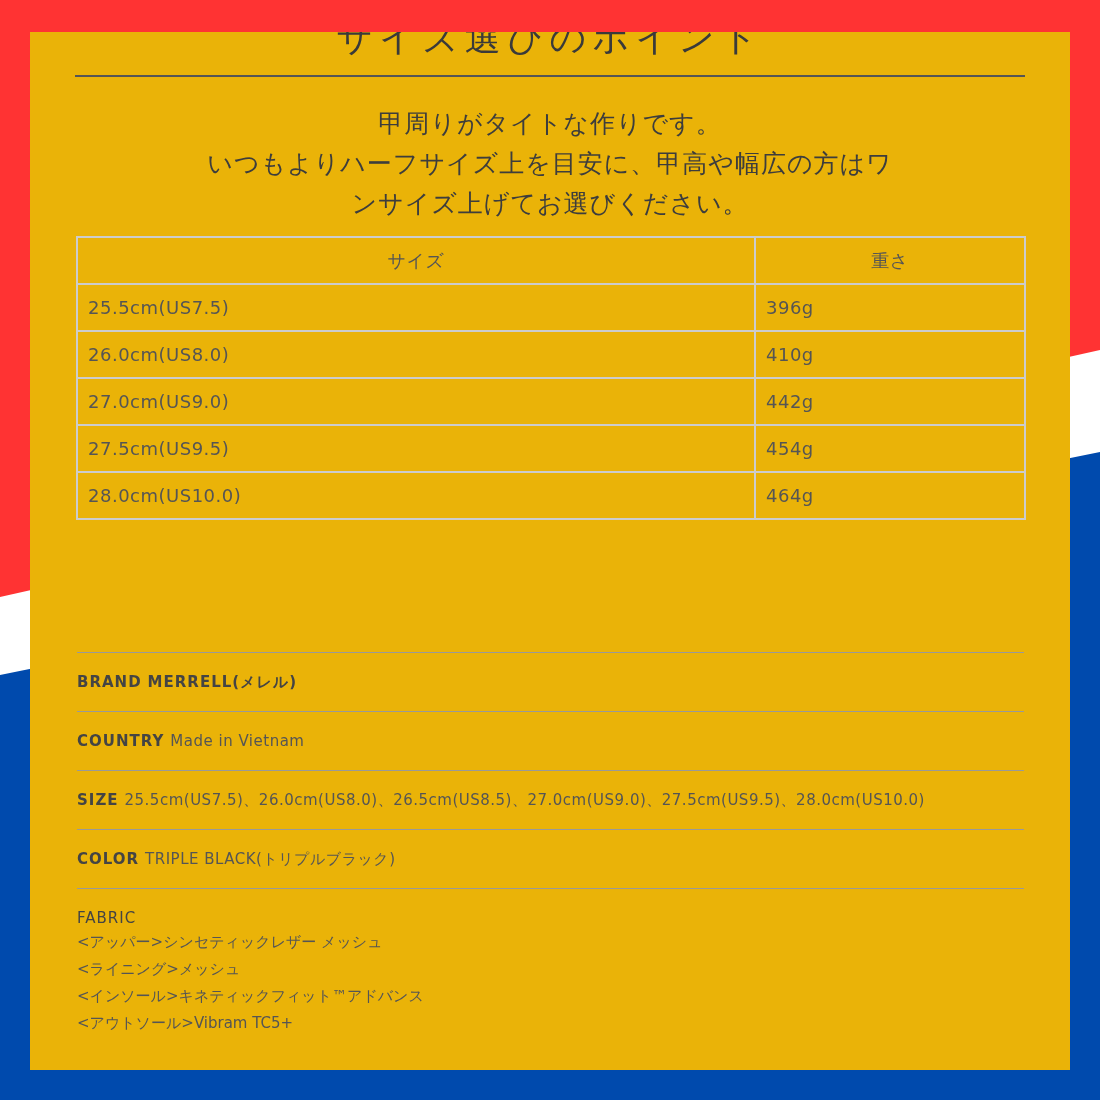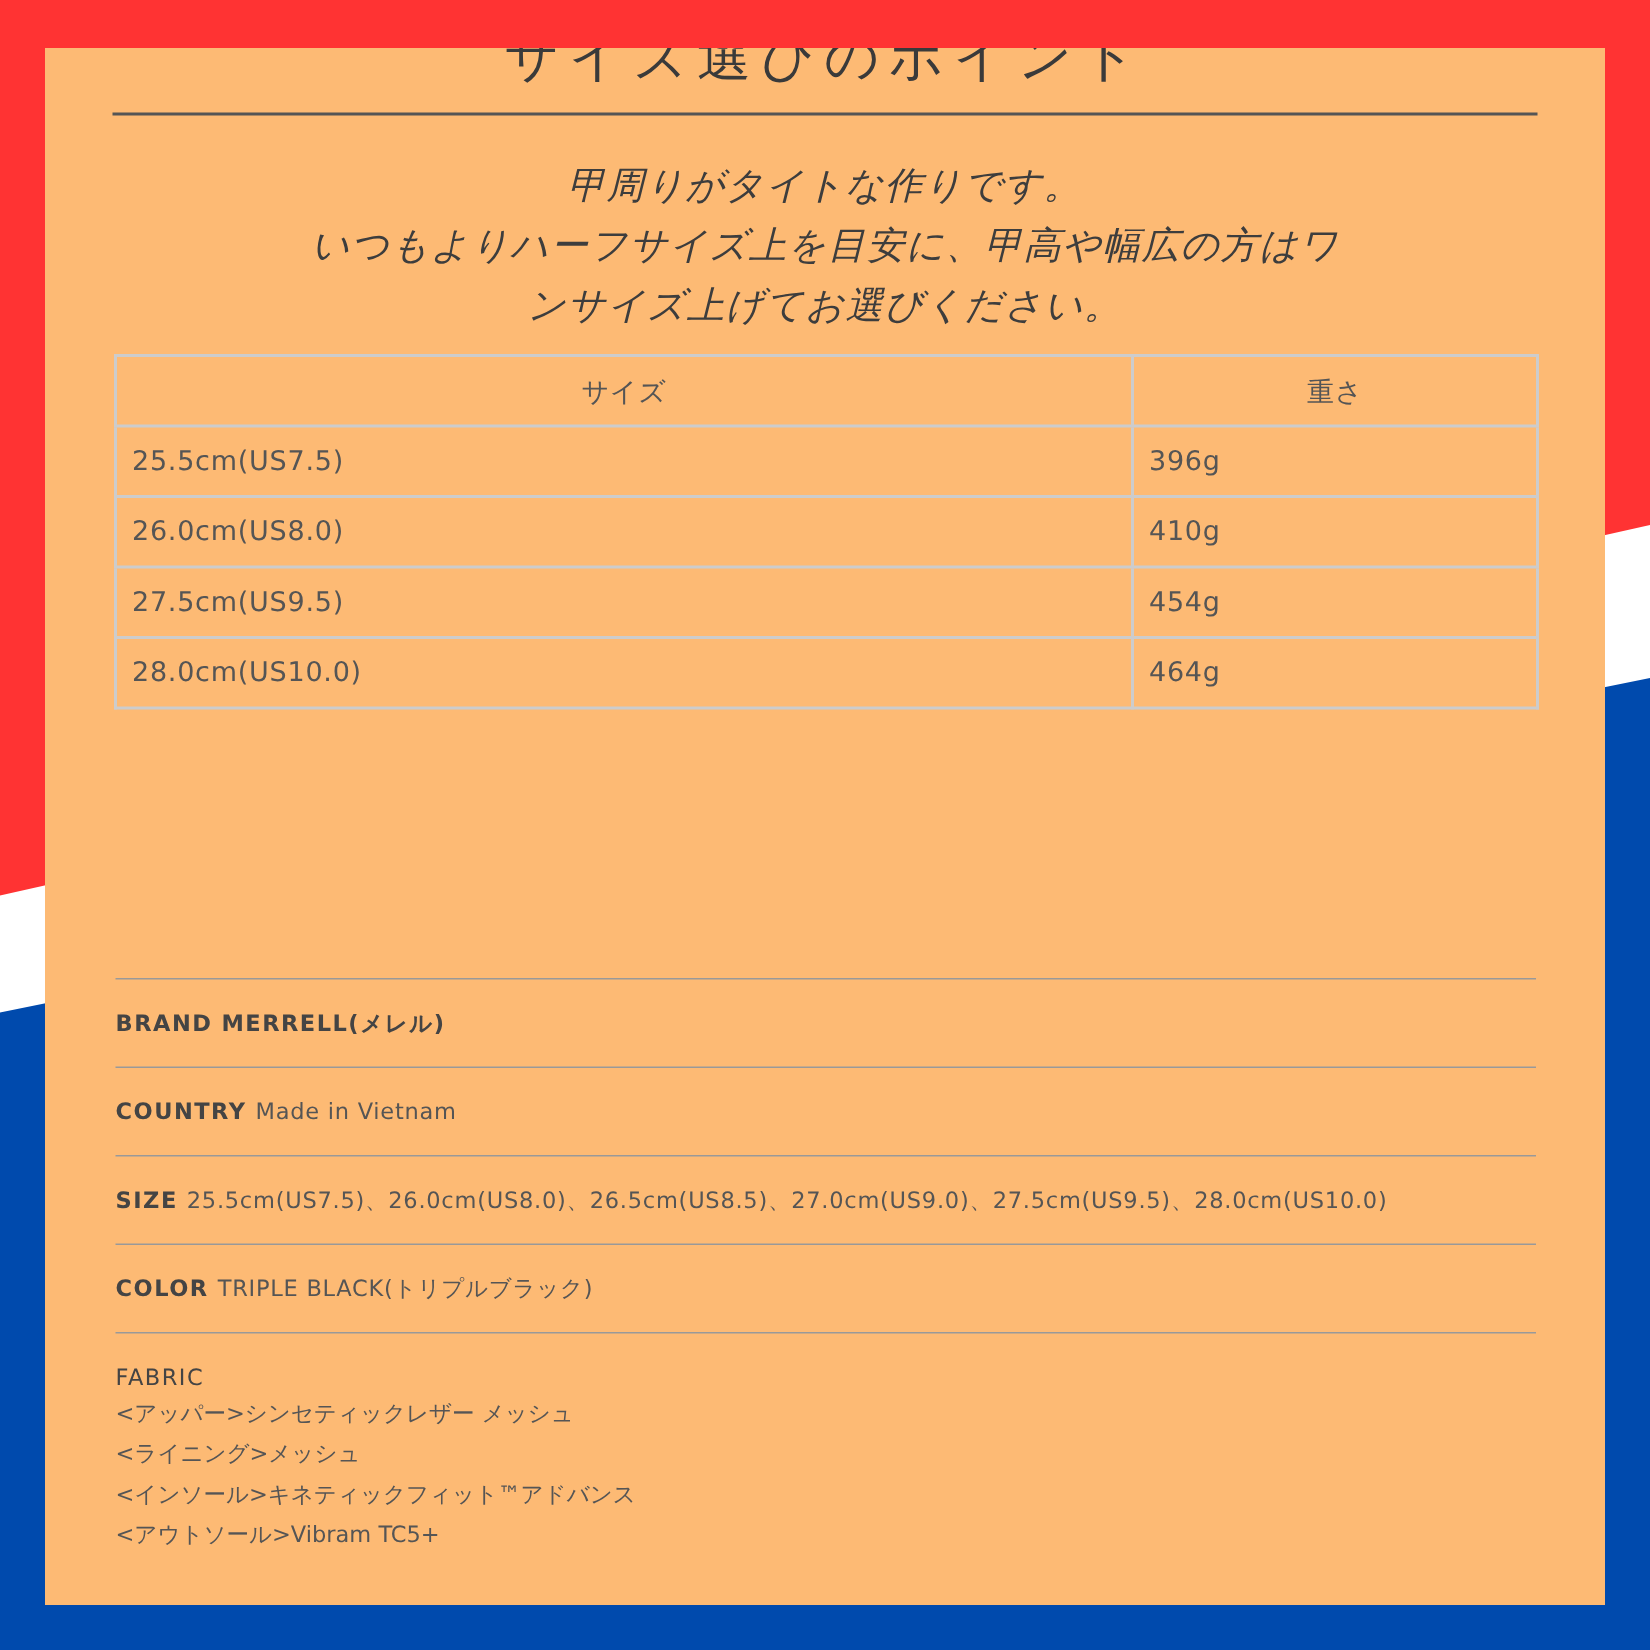--- a/index.html
+++ b/index.html
@@ -4,33 +4,33 @@
 <style>
   html, body { margin: 0; padding: 0; }
   body {
     width: 1100px; height: 1100px; position: relative; overflow: hidden;
     font-family: "DejaVu Sans", "Liberation Sans", sans-serif;
     background: #ffffff;
   }
   .bg { position: absolute; inset: 0; }
   .panel {
     position: absolute; left: 30px; top: 32px; width: 1040px; height: 1038px;
-    background: #fdba74; overflow: hidden;
+    background: #eab308; overflow: hidden;
   }
   .title {
     position: absolute; left: 0; right: 0; top: -18px; text-align: center;
     font-size: 36px; letter-spacing: 6px; color: #3a3a3a; font-weight: normal;
     margin: 0;
   }
   .title-rule {
     position: absolute; left: 45px; width: 950px; top: 43px; height: 2px; background: #555555;
   }
   .lead {
     position: absolute; left: 45px; width: 950px; top: 72px;
-    text-align: center; font-size: 25px; line-height: 40px; color: #3d3d3d; letter-spacing: 1px; font-style: italic;
+    text-align: center; font-size: 25px; line-height: 40px; color: #3d3d3d; letter-spacing: 1px;
   }
   table.sizes {
     position: absolute; left: 46px; top: 204px; width: 950px;
     border-collapse: collapse; font-size: 18px; color: #555555;
   }
   table.sizes td, table.sizes th {
     border: 2px solid #cccccc; height: 45px; padding: 0 10px; font-weight: normal;
     letter-spacing: 0.5px;
   }
   table.sizes th { text-align: center; }
@@ -74,20 +74,24 @@
     <tbody>
       <tr>
         <td>25.5cm(US7.5)</td>
         <td>396g</td>
       </tr>
       <tr>
         <td>26.0cm(US8.0)</td>
         <td>410g</td>
       </tr>
       <tr>
+        <td>27.0cm(US9.0)</td>
+        <td>442g</td>
+      </tr>
+      <tr>
         <td>27.5cm(US9.5)</td>
         <td>454g</td>
       </tr>
       <tr>
         <td>28.0cm(US10.0)</td>
         <td>464g</td>
       </tr>
     </tbody>
   </table>
 

